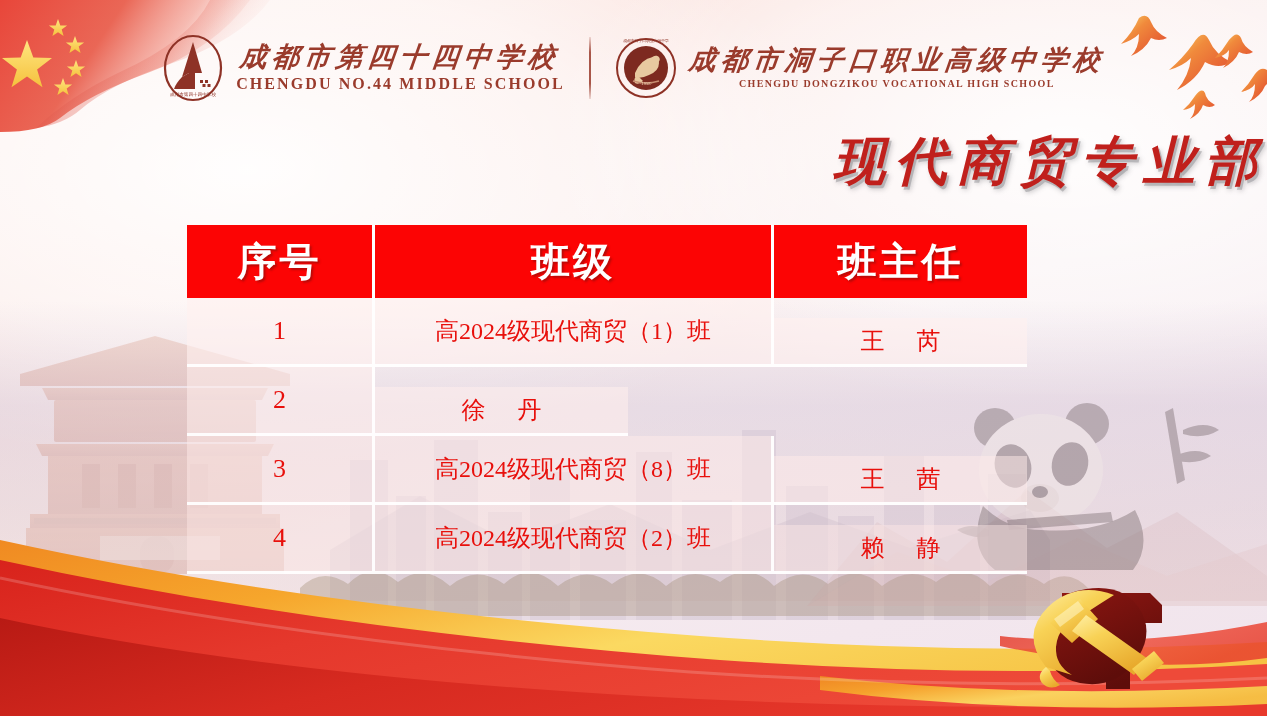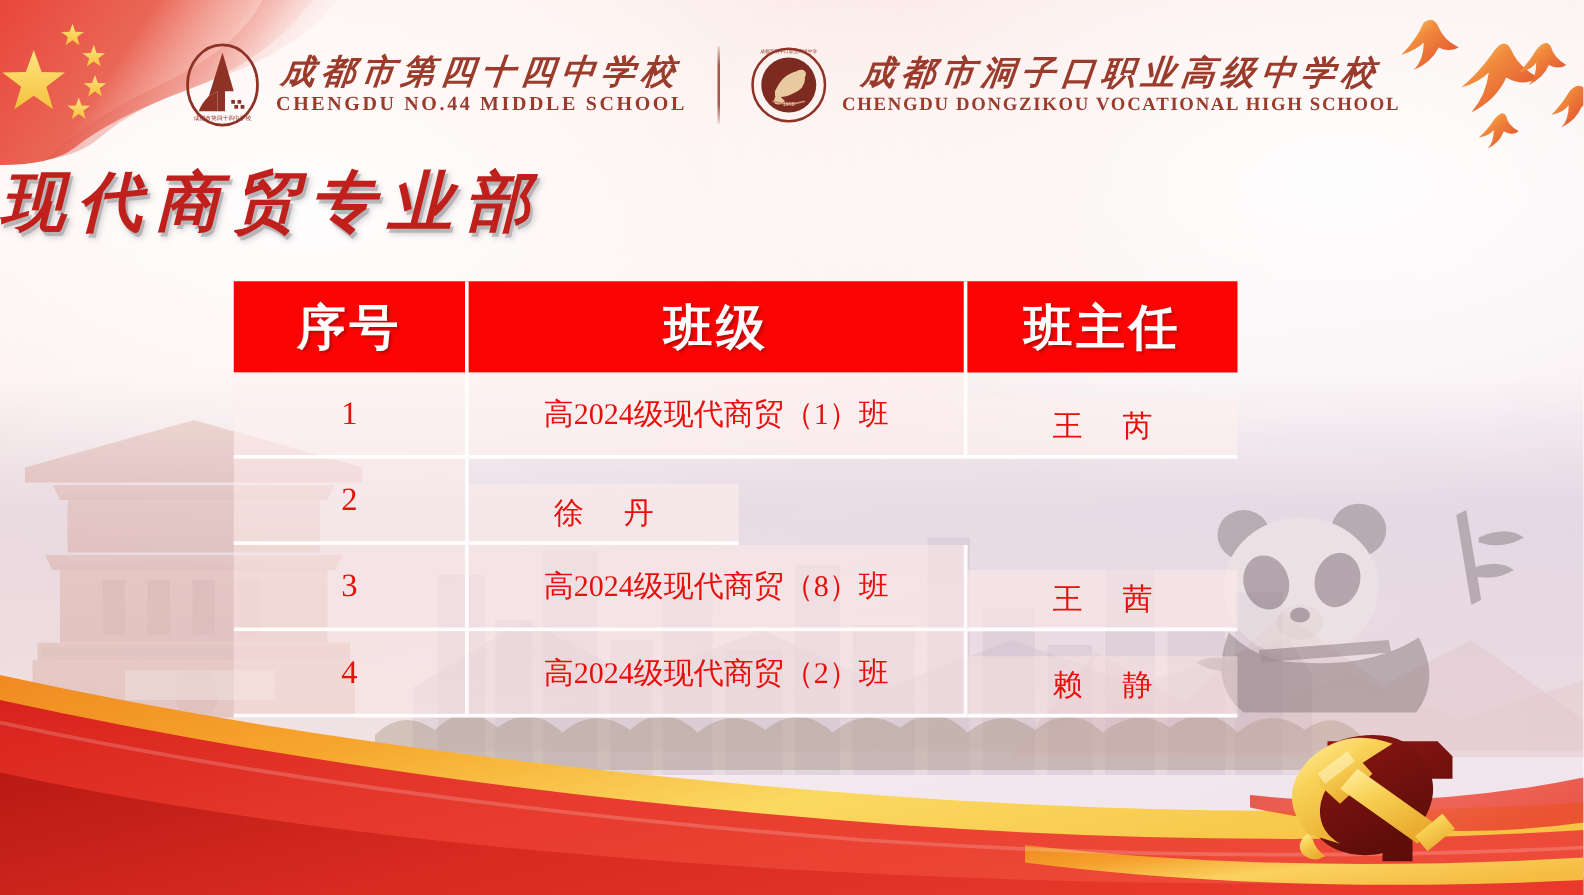--- a/index.html
+++ b/index.html
@@ -130,33 +130,33 @@
   }
   .logo-en {
     margin-top: 5px;
     font-family: "Liberation Serif", "DejaVu Serif", serif;
     font-size: 16px;
     font-weight: 700;
     color: #9a3b2c;
     letter-spacing: 2.1px;
     white-space: nowrap;
   }
-  .logo-en.small { font-size: 15px; letter-spacing: 1.35px; }
+  .logo-en.small { font-size: 10px; letter-spacing: 1.35px; }
   .logo-divider {
     width: 2px; height: 62px;
     background: linear-gradient(180deg, rgba(154,59,44,.15), rgba(154,59,44,.85) 25%, rgba(154,59,44,.85) 75%, rgba(154,59,44,.15));
     margin: 0 24px;
     flex: 0 0 auto;
   }
 
   
   .title {
     position: absolute; left: 0; top: 127px;
     width: 1267px;
-    text-align: left;
+    text-align: right;
     font-family: Liberation Mono, monospace;
     font-size: 52px;
     font-weight: 700;
     font-style: italic;
     color: #c0201c;
     letter-spacing: 10px;
     text-shadow:
       2px 3px 0 rgba(120,120,125,.38),
       3px 4px 5px rgba(90,90,95,.30);
     white-space: nowrap;
@@ -178,21 +178,21 @@
 
   .cell {
     display: flex;
     align-items: center;
     justify-content: center;
     box-sizing: border-box;
     white-space: nowrap;
   }
   .c-idx  { width: 188px; }
   .c-cls  { width: 399px; }
-  .c-tea  { width: 216px; }
+  .c-tea  { width: 253px; }
 
   
   .head-row .cell {
     background: #fc0404;
     color: #ffffff;
     font-size: 39px;
     font-weight: 700;
     letter-spacing: 3px;
     text-shadow: 2px 2px 2px rgba(90,20,15,.40);
     border-right: 3px solid #ffffff;

